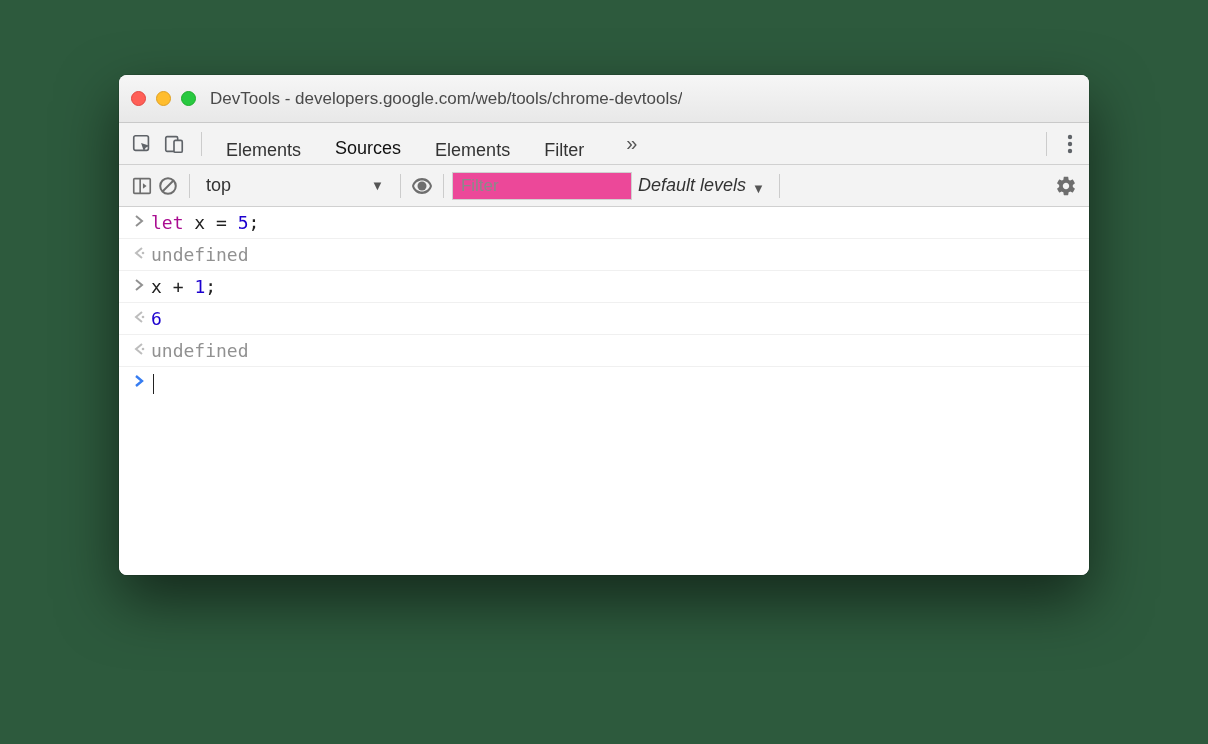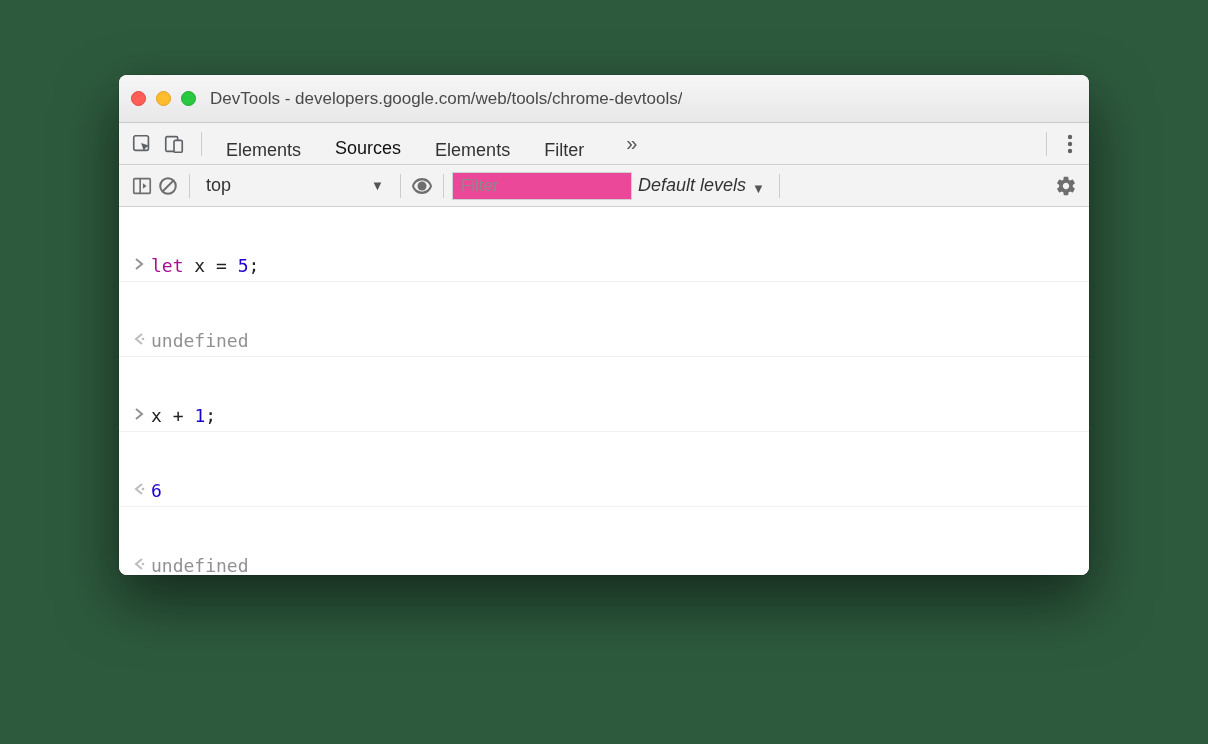--- a/index.html
+++ b/index.html
@@ -73,21 +73,21 @@
   .context-select .caret { font-size:13px; color:#555; }
   .filter-input {
     background:#ec4899; border:1px solid #d0d0d0; height:28px;
     padding:2px 8px; font-size:17px; color:#333; width:180px;
   }
   .filter-input::placeholder { color:#8a8a8a; }
   .levels { display:flex; align-items:flex-end; gap:6px; color:#333; font-size:18px; padding:0 6px;font-style:italic;}
   .levels .caret { font-size:13px; color:#555;}
   .gear { margin-left:auto; }
   .console-body { flex:1; overflow:auto; background:#fff; font-family: Menlo, Consolas, monospace; font-size:18px; }
-  .row { display:flex; align-items:flex-start; border-bottom:1px solid #f0f0f0; padding:5px 10px 5px 8px;margin-top:43px; }
+  .row { display:flex; align-items:flex-start; border-bottom:1px solid #f0f0f0; padding:5px 10px 5px 8px; }
   .row:last-of-type { border-bottom:none; }
   .gutter { width:24px; flex-shrink:0; display:flex; justify-content:center; padding-top:2px; }
   .arrow-in { color:#919191; }
   .arrow-out { color:#bdbdbd; position:relative; }
   .arrow-prompt { color:#367cf1; font-weight:bold; }
   .code { white-space:pre; }
   .kw { color:#aa0d91; }
   .num { color:#1c00cf; }
   .undef { color:#919191; }
   .plain { color:#222; }

